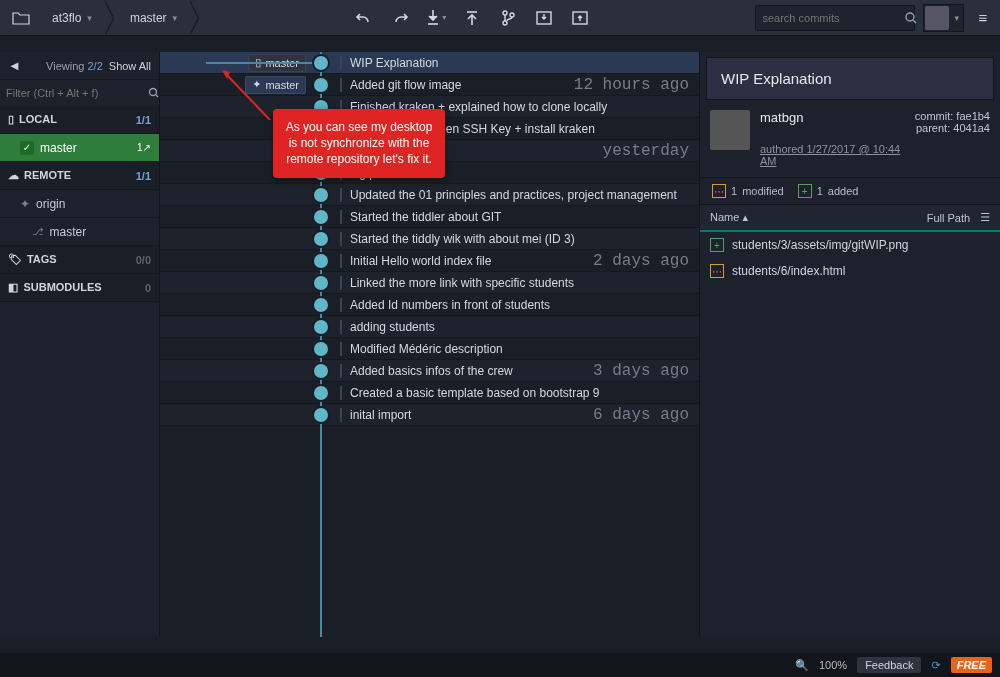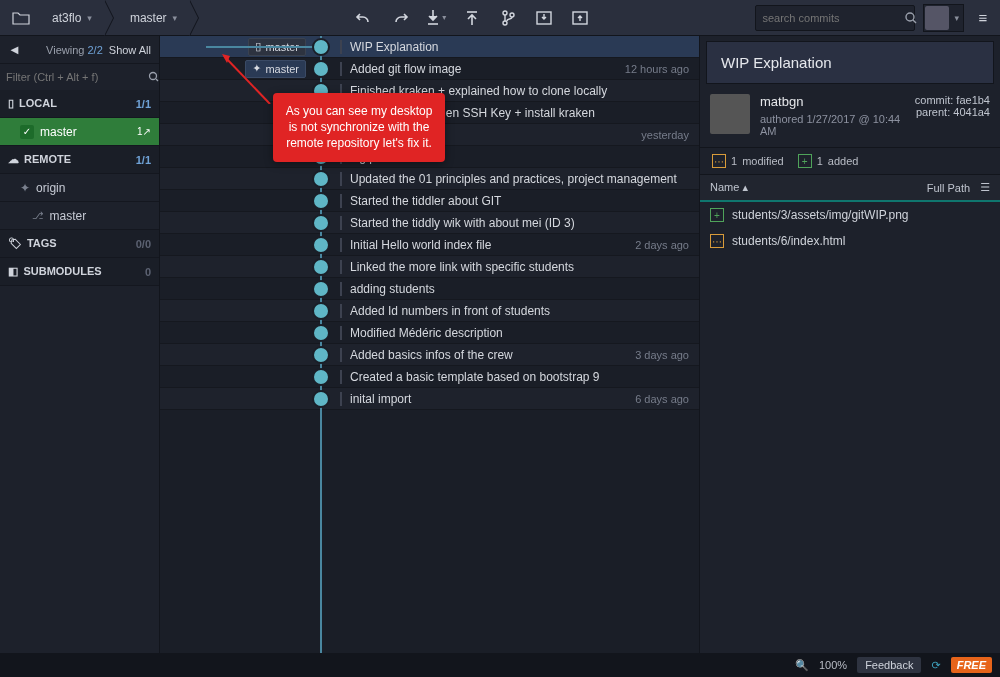--- a/index.html
+++ b/index.html
@@ -1,17 +1,17 @@
 <!DOCTYPE html>
 <html><head>
 <meta charset="utf-8">
 <style>
 * { margin: 0; padding: 0; box-sizing: border-box; font-family: -apple-system, BlinkMacSystemFont, "Segoe UI", Arial, sans-serif; }
 body { background: #1a1e27; color: #b8bcc5; font-size: 12px; overflow: hidden; width: 1000px; height: 677px; }
-.app { display: flex; flex-direction: column; width: 1000px; height: 677px; }
+.app { display: flex; flex-direction: column; width: 1000px; height: 677px; gap: 16px; }
 
 .topbar { display: flex; align-items: center; height: 36px; background: #2a2f3d; border-bottom: 1px solid #12151c; padding: 0 6px; }
 .tb-left { display: flex; align-items: center; height: 100%; }
 .tb-icon { width: 30px; height: 36px; display: flex; align-items: center; justify-content: center; color: #d5d7dd; }
 .crumb { display: flex; align-items: center; height: 100%; padding: 0 12px 0 16px; background: #2a2f3d; color: #cfd3db; position: relative; }
 .crumb:after { content: ""; position: absolute; right: -9px; top: 0; width: 0; height: 0; border-top: 18px solid transparent; border-bottom: 18px solid transparent; border-left: 9px solid #2a2f3d; z-index: 2; }
 .crumb:before { content: ""; position: absolute; right: -10px; top: 0; width: 0; height: 0; border-top: 18px solid transparent; border-bottom: 18px solid transparent; border-left: 9px solid #12151c; z-index: 1; }
 .crumb .caret { margin-left: 6px; font-size: 9px; color: #8a8f9c; }
 .tb-center { flex: 1; display: flex; align-items: center; justify-content: center; gap: 2px; }
 .tb-btn { width: 34px; height: 28px; display: flex; align-items: center; justify-content: center; color: #d2d6de; cursor: pointer; border-radius: 2px; }
@@ -35,37 +35,37 @@
 .sb-filter input { flex: 1; background: transparent; border: none; color: #b8bcc5; font-size: 11px; outline: none; }
 .sb-count { color:#6fa2d6; }
 
 .graph { flex: 1; display: flex; flex-direction: column; min-width: 0; position: relative; border-right: 1px solid #12151c; }
 .commit-row { display: flex; align-items: center; height: 22px; border-bottom: 1px solid #15181f; position: relative; }
 .commit-row.sel { background: #2a3a55; }
 .commit-row:nth-child(odd):not(.sel) { background: #1e222c; }
 .graph-col { width: 180px; flex-shrink: 0; display: flex; align-items: center; justify-content: flex-end; padding-right: 10px; position: relative; height:100%; }
 .commit-dot { width: 18px; height: 18px; border-radius: 50%; background: #5fb6c6; border: 2px solid #1a1e27; position: relative; z-index:3; }
 .commit-msg { flex: 1; padding: 0 10px 0 8px; color: #d5d8de; white-space: nowrap; overflow: hidden; text-overflow: ellipsis; font-size: 12px; border-left: 2px solid #3d4250; }
-.commit-time { padding: 0 10px; color: #767c8a; font-size: 11px; }
+.commit-time { padding: 0 10px; color: #767c8a; font-size: 16px; font-family: Liberation Mono, monospace; }
 
 .reflabel { display: inline-flex; align-items:center; gap:4px; height: 18px; background: #2a3a55; border: 1px solid #3a4a65; border-radius: 2px; padding: 0 6px; font-size: 11px; color:#d7dae1; margin-right:6px; }
 .reflabel.local { background:#2d3340; border-color:#3a4250; }
 
 .graph-line { position: absolute; width: 2px; background: #4a87a0; left: 160px; top: 0; bottom: 0; z-index:1; }
 
 .callout { position: absolute; background: #e02424; color: #fff; padding: 10px 12px; border-radius: 4px; font-size: 12px; text-align: center; line-height: 1.35; z-index: 20; width: 172px; box-shadow: 0 2px 8px rgba(0,0,0,0.4); }
 .callout:before { content:""; position:absolute; top:-30px; left:10px; width:0; height:0; border-bottom:30px solid #e02424; border-right:24px solid transparent; transform: skewX(-30deg); transform-origin: bottom left; display:none; }
 
 .detail { width: 300px; background: #1d212b; display: flex; flex-direction: column; }
 .detail-title { padding: 12px 14px; background: #2a3042; color: #e5e7ec; font-size: 15px; font-weight: 500; border:1px solid #12151c; margin:5px 6px 0 6px; }
 .detail-meta { display: flex; padding: 10px; gap: 10px; border-bottom: 1px solid #12151c; }
 .detail-av { width: 40px; height: 40px; background: #555; border-radius: 2px; }
 .detail-meta-txt { flex: 1; }
 .detail-meta-txt .name { color: #e5e7ea; font-size: 13px; }
-.detail-meta-txt .date { color: #8d92a0; font-size: 11px; margin-top: 4px; }
+.detail-meta-txt .date { color: #8d92a0; font-size: 11px; margin-top: 18px; text-decoration: underline; }
 .detail-commit { text-align: right; font-size: 11px; color: #8d92a0; }
 .detail-commit span { color: #bfc4ce; }
 .detail-stats { display: flex; gap: 14px; padding: 6px 12px; }
 .stat { display: flex; align-items: center; gap: 5px; font-size: 11px; }
 .stat-icon { width: 14px; height: 14px; border: 1px solid; display: flex; align-items:center; justify-content:center; font-size:10px; }
 .stat-icon.mod { border-color: #d89b3a; color:#d89b3a; }
 .stat-icon.add { border-color: #4fa35a; color:#4fa35a; }
 .detail-colh { display: flex; justify-content: space-between; align-items:center; padding: 6px 10px; border-top: 1px solid #12151c; border-bottom: 2px solid #0f766e; font-size: 11px; color:#bfc4ce; background:#21252f; }
 .file-row { display: flex; align-items: center; gap: 8px; padding: 6px 10px; font-size: 12px; color: #cfd3da; }
 
@@ -286,27 +286,27 @@
           <div class="commit-row">
             <div class="graph-col">
               <div class="commit-dot"></div>
             </div>
             <div class="commit-msg">Linked the more link with specific students</div>
           </div>
           <div class="commit-row">
             <div class="graph-col">
               <div class="commit-dot"></div>
             </div>
+            <div class="commit-msg">Added Id numbers in front of students</div>
+          </div>
+          <div class="commit-row">
+            <div class="graph-col">
+              <div class="commit-dot"></div>
+            </div>
             <div class="commit-msg">adding students</div>
-          </div>
-          <div class="commit-row">
-            <div class="graph-col">
-              <div class="commit-dot"></div>
-            </div>
-            <div class="commit-msg">Added Id numbers in front of students</div>
           </div>
           <div class="commit-row">
             <div class="graph-col">
               <div class="commit-dot"></div>
             </div>
             <div class="commit-msg">Modified Médéric description</div>
           </div>
           <div class="commit-row">
             <div class="graph-col">
               <div class="commit-dot"></div>

